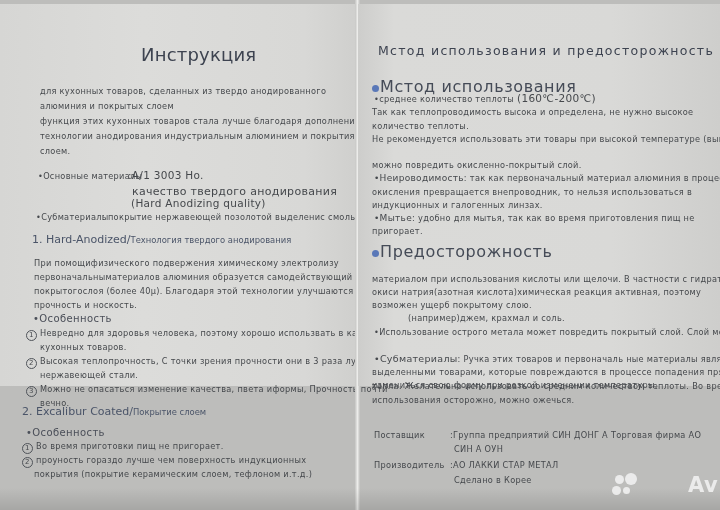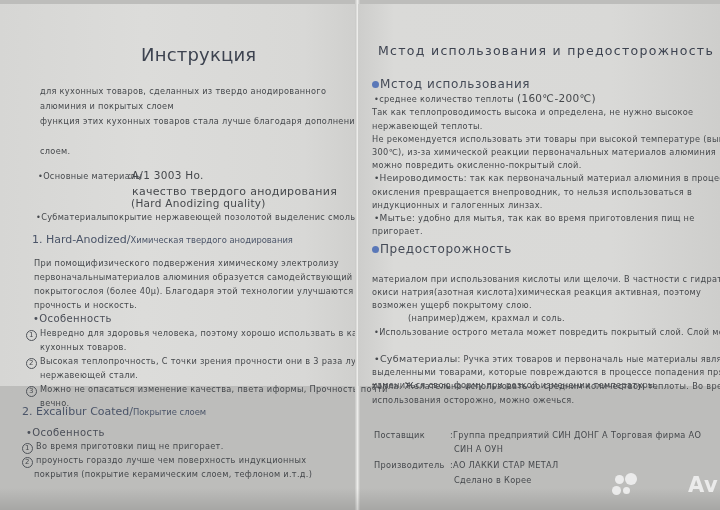--- a/index.html
+++ b/index.html
@@ -37,21 +37,21 @@
     }
     .title-right {
       position: absolute; left: 378px; top: 39px;
       font-size: 12.5px; color: #3d4350; letter-spacing: 1.3px;
     }
     .section-en {
       position: absolute; font-size: 11px; color: #4a5468; white-space: nowrap;
     }
     .section-en .ru { font-size: 8.4px; }
     .sub-head { position: absolute; font-size: 10px; color: #4a4e58; white-space: nowrap; letter-spacing: 0.4px; }
-    .dot-head { position: absolute; font-size: 12px; color: #454b57; white-space: nowrap; letter-spacing: 0.6px; }
+    .dot-head { position: absolute; font-size: 16px; color: #454b57; white-space: nowrap; letter-spacing: 0.6px; }
     .dot-head .blue-dot {
       display: inline-block; width: 7px; height: 7px; border-radius: 50%;
       background: #5a78b8; margin-right: 1px; vertical-align: 0px;
     }
     .circ {
       display: inline-block; width: 9px; height: 9px; border: 1px solid #50545a; border-radius: 50%;
       font-size: 7px; line-height: 9px; text-align: center; margin-right: 3px; vertical-align: -1px;
     }
     .big { font-size: 10.5px; }
     .avito {
@@ -67,32 +67,33 @@
 <body>
 
 <div class="spread">
 
   <div class="page page-left">
     <div class="title-left">Инструкция</div>
 
     <div class="txt" style="left:40px;top:82px;">для кухонных товаров, сделанных из твердо анодированного</div>
     <div class="txt" style="left:40px;top:97px;">алюминия и покрытых слоем</div>
     <div class="txt" style="left:40px;top:112px;">функция этих кухонных товаров стала лучше благодаря дополнению</div>
+    <div class="txt" style="left:40px;top:127px;">технологии анодирования индустриальным алюминием и покрытия</div>
     <div class="txt" style="left:40px;top:142px;">слоем.</div>
 
     <div class="txt" style="left:38px;top:167px;">•Основные материалы</div>
     <div class="txt big" style="left:128px;top:165px;">:A/1 3003 Ho.</div>
     <div class="txt" style="left:132px;top:181px;font-size:11px;text-align:center;">качество твердого анодирования</div>
     <div class="txt big" style="left:131px;top:193px;">(Hard Anodizing quality)</div>
 
     <div class="txt" style="left:36px;top:208px;">•Субматериалы</div>
     <div class="txt" style="left:102px;top:208px;">: покрытие нержавеющей позолотой выделенис смолы</div>
 
     <div class="section-en" style="left:32px;top:229px;">
-      <span>1. Hard-Anodized/</span><span class="ru">Химическая твердого анодирования</span>
+      <span>1. Hard-Anodized/</span><span class="ru">Технология твердого анодирования</span>
     </div>
 
     <div class="txt" style="left:34px;top:254px;">При помощифизического подвержения химическому электролизу</div>
     <div class="txt" style="left:34px;top:268px;">первоначальныматериалов алюминия образуется самодействующий окисел</div>
     <div class="txt" style="left:34px;top:282px;">покрытогослоя (более 40µ).  Благодаря этой технологии улучшаются</div>
     <div class="txt" style="left:34px;top:296px;">прочность и носкость.</div>
 
     <div class="sub-head" style="left:33px;top:309px;">•Особенность</div>
 
     <div class="txt" style="left:26px;top:324px;"><span class="circ">1</span><span>Невредно для здоровья человека,  поэтому хорошо использвать в качестве</span></div>
@@ -114,23 +115,22 @@
 
   <div class="fold"></div>
 
   <div class="page page-right">
     <div class="title-right" style="left:20px;">Мстод  использования  и  предосторожность</div>
 
     <div class="dot-head" style="left:14px;top:73px;"><span class="blue-dot"></span><span>Мстод использования</span></div>
     <div class="txt" style="left:16px;top:88px;"><span>•среднее количество теплоты</span> <span class="big">(160℃-200℃)</span></div>
 
     <div class="txt" style="left:14px;top:103px;">Так как теплопроводимость высока и определена,  не нужно высокое</div>
-    <div class="txt" style="left:14px;top:117px;">нержавеющей теплоты.</div>
+    <div class="txt" style="left:14px;top:117px;">количество теплоты.</div>
     <div class="txt" style="left:14px;top:130px;">Не рекомендуется использовать эти товары при высокой температуре (выше</div>
-    <div class="txt" style="left:14px;top:143px;">300℃),  из-за химической реакции первоначальных материалов алюминия</div>
     <div class="txt" style="left:14px;top:156px;">можно повредить окисленно-покрытый слой.</div>
 
     <div class="txt" style="left:16px;top:169px;"><span style="font-size:9px;">•Неироводимость</span><span>: так как первоначальный материал алюминия в процессе</span></div>
     <div class="txt" style="left:14px;top:183px;">окисления превращается внепроводник, то нельзя использоваться в</div>
     <div class="txt" style="left:14px;top:196px;">индукционных и галогенных линзах.</div>
 
     <div class="txt" style="left:16px;top:209px;"><span style="font-size:9px;">•Мытье</span><span>: удобно для мытья,  так как во время приготовления пищ не</span></div>
     <div class="txt" style="left:14px;top:222px;">пригорает.</div>
 
     <div class="dot-head" style="left:14px;top:238px;"><span class="blue-dot"></span><span>Предосторожность</span></div>

